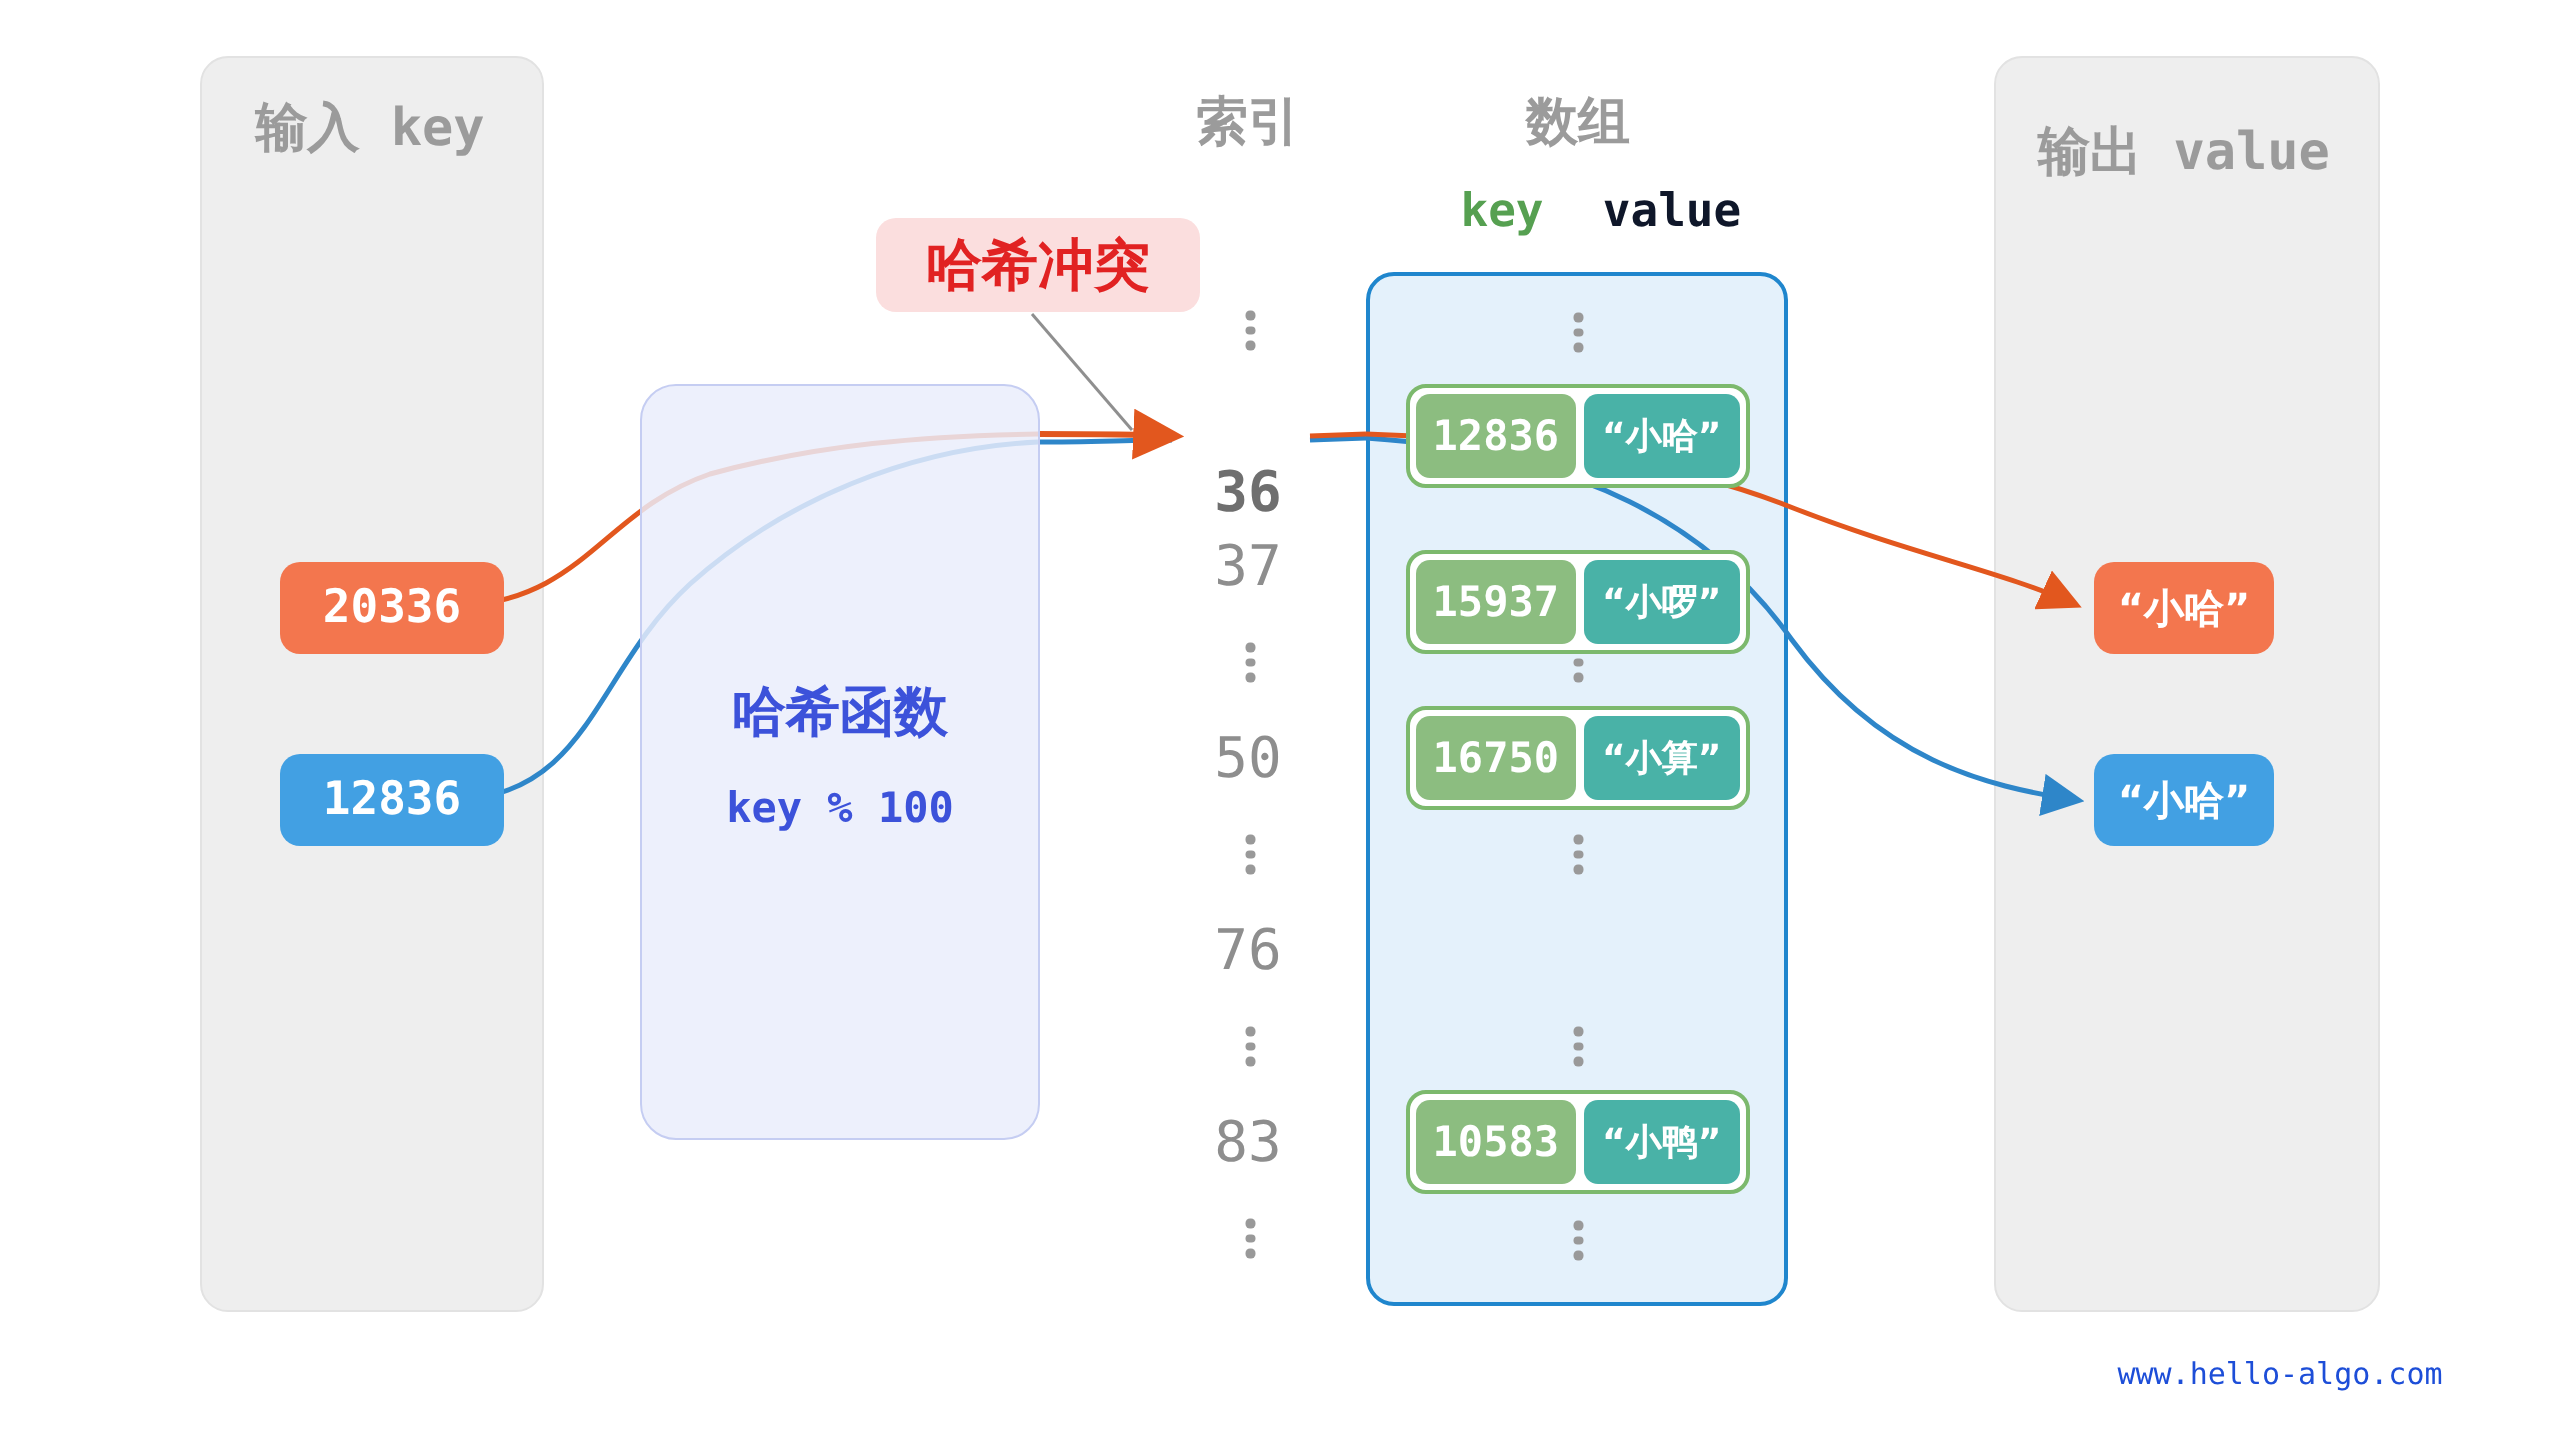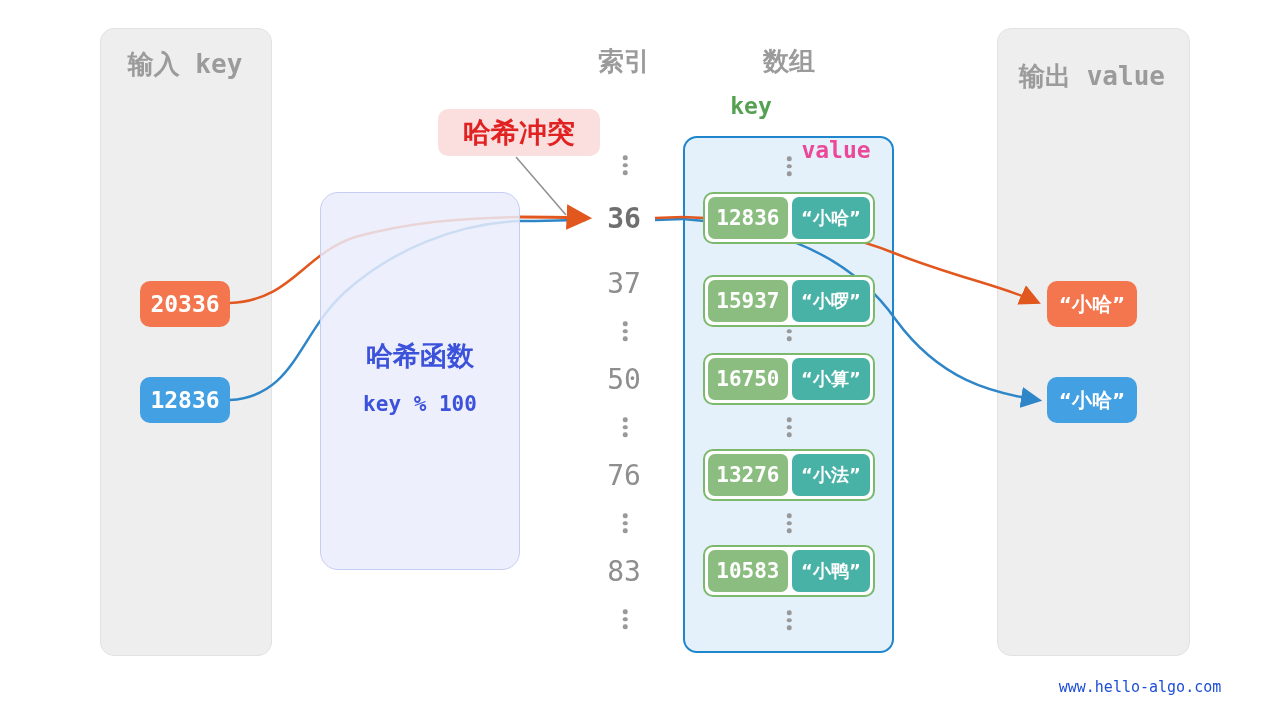--- a/index.html
+++ b/index.html
@@ -10,23 +10,23 @@
   .panel-title{position:absolute;transform:translate(-50%,-50%);top:64px;
                font-family:"DejaVu Sans Mono","Liberation Sans",sans-serif;
                font-weight:700;font-size:26px;color:#9b9b9b;white-space:nowrap;z-index:2;}
   .col-title{position:absolute;transform:translate(-50%,-50%);
              font-family:"DejaVu Sans Mono","Liberation Sans",sans-serif;
              font-weight:700;font-size:26px;color:#9b9b9b;white-space:nowrap;z-index:2;}
   .kv-header{position:absolute;transform:translate(-50%,-50%);top:106px;
              font-family:"DejaVu Sans Mono","Liberation Mono",monospace;
              font-weight:700;font-size:23px;z-index:2;white-space:nowrap;}
   .kv-key{color:#56a051;}
-  .kv-value{color:#ec4899;margin-top:44px;}
-  
-  .inkey{position:absolute;left:140px;width:90px;height:46px;border-radius:10px;z-index:6;
+  .kv-value{color:#0f172a;}
+  
+  .inkey{position:absolute;left:140px;width:112px;height:46px;border-radius:10px;z-index:6;
          display:flex;align-items:center;justify-content:center;color:#fff;
          font-family:"DejaVu Sans Mono","Liberation Mono",monospace;font-weight:700;font-size:23px;text-align:right;}
   .obox{position:absolute;left:1047px;width:90px;height:46px;border-radius:10px;z-index:6;
         display:flex;align-items:center;justify-content:center;color:#fff;
         font-weight:700;font-size:20px;font-family:"DejaVu Sans","Liberation Sans",sans-serif;}
   .bg-orange{background:#f3764e;}
   .bg-blue{background:#42a0e3;}
   
   .hashbox{position:absolute;left:320px;top:192px;width:200px;height:378px;z-index:5;
            background:rgba(233,237,251,0.84);border:1.5px solid #c5cdf2;border-radius:18px;box-sizing:border-box;}
@@ -36,21 +36,21 @@
                 color:#3c52da;font-weight:600;font-size:21px;white-space:nowrap;
                 font-family:"DejaVu Sans Mono","Liberation Mono",monospace;}
   
   .collision{position:absolute;left:438px;top:109px;width:162px;height:47px;z-index:6;
              background:#fbdede;border-radius:10px;display:flex;align-items:center;justify-content:center;
              color:#e12222;font-weight:700;font-size:28px;text-align:right;}
   
   .idx{position:absolute;transform:translate(-50%,-50%);left:624px;z-index:2;
        font-family:"DejaVu Sans Mono","Liberation Mono",monospace;
        font-size:28px;color:#8e8e8e;white-space:nowrap;}
-  .idx.hot{font-weight:700;color:#6f6f6f;}
+  .idx.hot{font-weight:700;color:#6f6f6f;margin-top:28px;}
   
   .dots{position:absolute;transform:translate(-50%,-50%);display:flex;flex-direction:column;gap:3px;z-index:2;}
   .dots i{width:4.5px;height:4.5px;border-radius:50%;background:#999;display:block;}
   
   .array-box{position:absolute;left:683px;top:136px;width:211px;height:517px;z-index:1;
              background:#e4f1fb;border:2px solid #1f86cd;border-radius:14px;box-sizing:border-box;}
   
   .entry{position:absolute;left:703px;width:172px;height:52px;z-index:6;box-sizing:border-box;
          background:#ffffff;border:2px solid #7cb96d;border-radius:10px;
          display:flex;gap:4px;padding:3px;}
@@ -181,24 +181,20 @@
     <div class="vbox">“小哈”</div>
   </div>
   <div class="entry" style="top:275px;">
     <div class="kbox">15937</div>
     <div class="vbox">“小啰”</div>
   </div>
   <div class="entry" style="top:353px;">
     <div class="kbox">16750</div>
     <div class="vbox">“小算”</div>
   </div>
-  <div class="entry" style="top:449px;">
-    <div class="kbox">13276</div>
-    <div class="vbox">“小法”</div>
-  </div>
   <div class="entry" style="top:545px;">
     <div class="kbox">10583</div>
     <div class="vbox">“小鸭”</div>
   </div>
 
   <div class="obox bg-orange" style="top:281px;">“小哈”</div>
   <div class="obox bg-blue" style="top:377px;">“小哈”</div>
 
   <div class="watermark">www.hello-algo.com</div>
 

